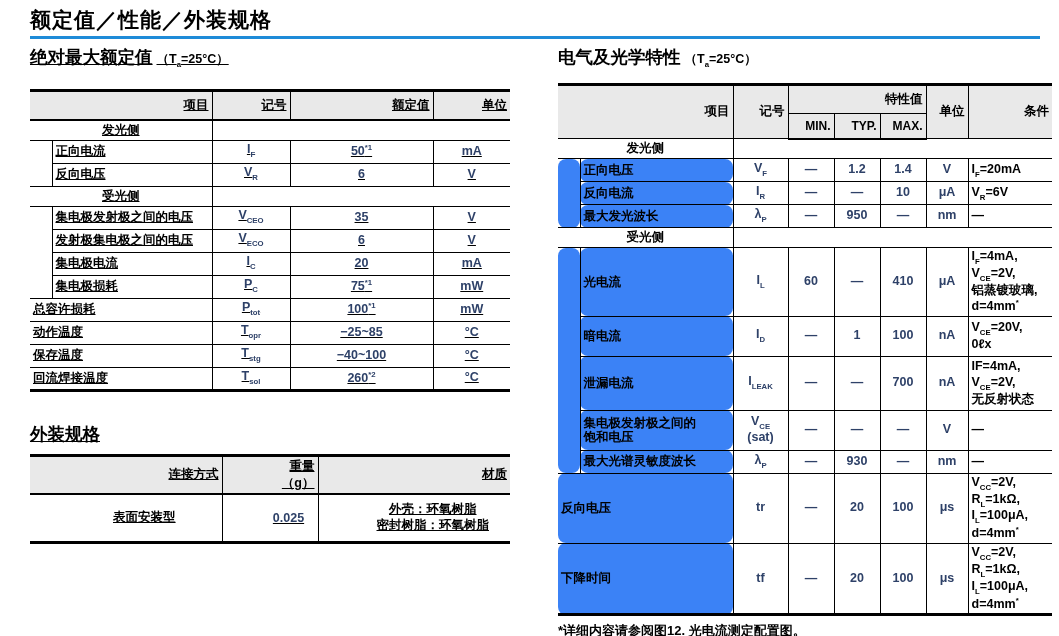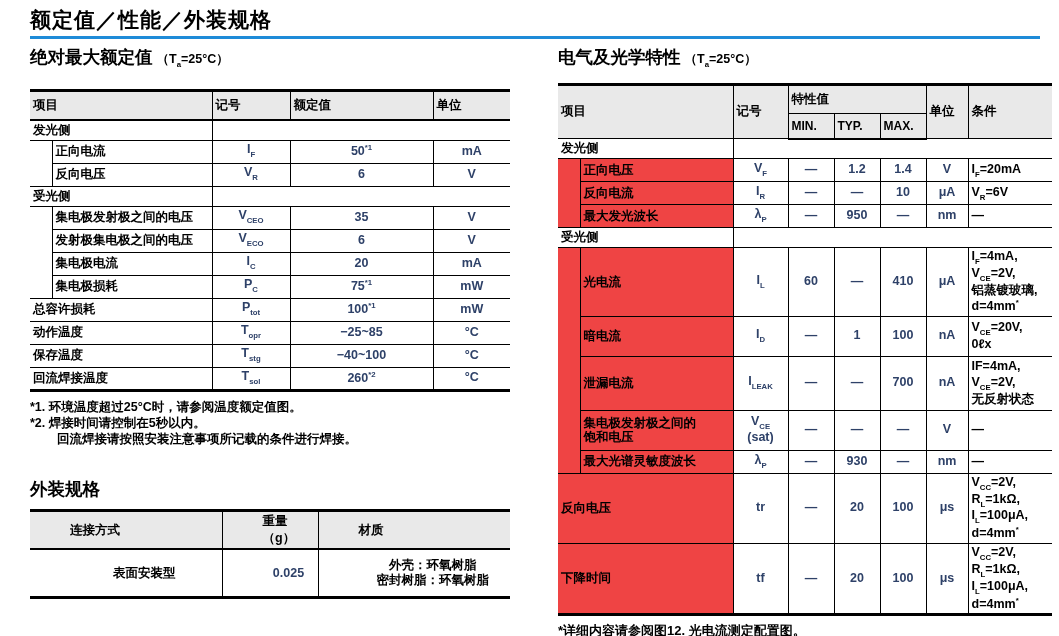--- a/index.html
+++ b/index.html
@@ -2,42 +2,42 @@
 <html><head>
 <meta charset="utf-8">
 <style>
   html,body{margin:0;padding:0;width:1059px;height:636px;background:#fff;overflow:hidden;
     font-family:"Liberation Sans","DejaVu Sans",sans-serif;color:#000;}
   .page{position:relative;width:1059px;height:500px;}
 
   .doc-title{position:absolute;left:30px;top:6px;font-size:21px;font-weight:bold;letter-spacing:1px;}
   .title-rule{position:absolute;left:30px;top:36px;width:1010px;height:3px;background:#1e8bd8;}
 
-  .col-left{position:absolute;left:30px;top:46px;width:480px;}
+  .col-left{position:absolute;left:30px;top:46px;width:480px;text-decoration:underline;}
   .col-right{position:absolute;left:558px;top:46px;width:494px;}
 
   .sec-heading{font-size:17.5px;font-weight:bold;line-height:22px;}
   .sec-cond{font-size:12.5px;font-weight:bold;margin-left:4px;}
 
   table.spec{border-collapse:collapse;table-layout:fixed;width:100%;
     border-top:3px solid #000;border-bottom:3px solid #000;margin-top:13px;}
   table.spec td{border:1px solid #000;padding:1px 3px;font-size:12.5px;font-weight:bold;
     vertical-align:middle;overflow:hidden;}
   table.spec td:first-child{border-left:none;}
   table.spec td:last-child{border-right:none;}
-  table.spec thead td{background:#e9e9e9;text-align:left;margin-left:21px;}
+  table.spec thead td{background:#e9e9e9;text-align:right;margin-left:21px;}
   table.spec thead tr:last-child td{border-bottom:2px solid #000;}
   tr.hdr1 td{height:25px;}
   tr.hdr2 td{height:22px;font-size:12px;}
 
   td.c-item{text-align:left;padding-left:6px;line-height:1.15;}
-  td.c-group{text-align:left;padding-left:4px;}
+  td.c-group{text-align:center;padding-left:4px;}
   td.c-sym,td.c-val,td.c-unit{text-align:center;color:#2e4168;font-size:12px;line-height:1.1;}
   td.c-cond{text-align:left;color:#000;font-size:11px;line-height:1.22;padding:2px 2px 2px 4px;margin-top:24px;}
-  td.gray{background:#ef4444;}
+  td.gray{background:#3b82f6;border-radius:8px;}
   sub,sup{font-size:0.62em;}
 
   .notes{margin-top:7px;font-size:12.5px;font-weight:bold;line-height:1.3;}
   .notes .indent2{padding-left:27px;}
   .note-right{margin-top:6px;font-size:13px;font-weight:bold;}
 
   .pkg-heading{margin-top:31px;}
   table.pkg td{height:24px;padding-left:40px;}
   table.pkg tbody td{height:44px;text-align:center;color:#2e4168;font-size:12.5px;}
   table.pkg tbody td.c-material{white-space:pre-line;line-height:1.25;color:#000;}
@@ -139,25 +139,20 @@
           </tr>
           <tr style="height: 23px;">
             <td class="c-item" colspan="2">回流焊接温度</td>
             <td class="c-sym">T<sub>sol</sub></td>
             <td class="c-val">260<sup>*2</sup></td>
             <td class="c-unit">°C</td>
           </tr>
         </tbody>
     </table>
 
-    <div class="notes">
-      <div>*1. 环境温度超过25°C时，请参阅温度额定值图。</div>
-      <div>*2. 焊接时间请控制在5秒以内。</div>
-      <div class="indent2">回流焊接请按照安装注意事项所记载的条件进行焊接。</div>
-    </div>
 
     <div class="sec-heading pkg-heading">外装规格</div>
 
     <table class="spec pkg" style="margin-top:9px;">
       <colgroup>
         <col style="width:192px">
           <col style="width:96px">
           <col style="width:192px">
       </colgroup>
       <thead>

